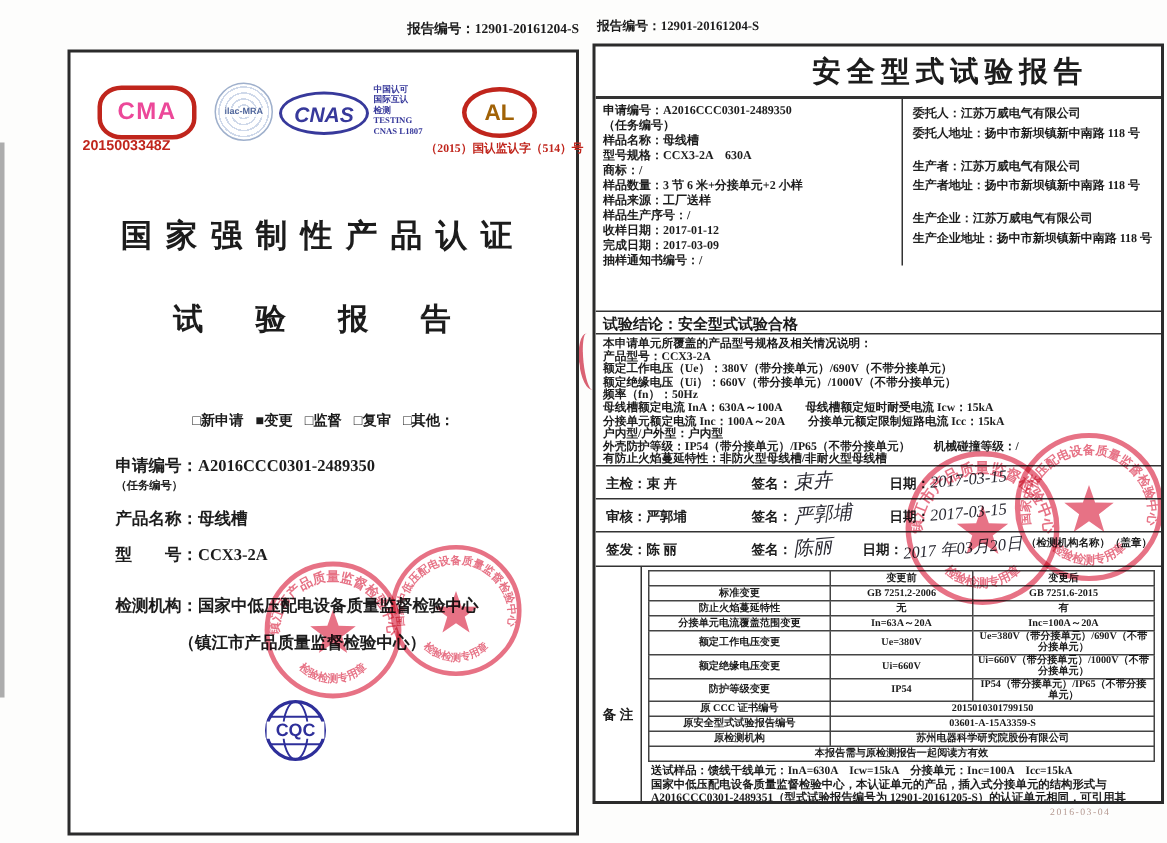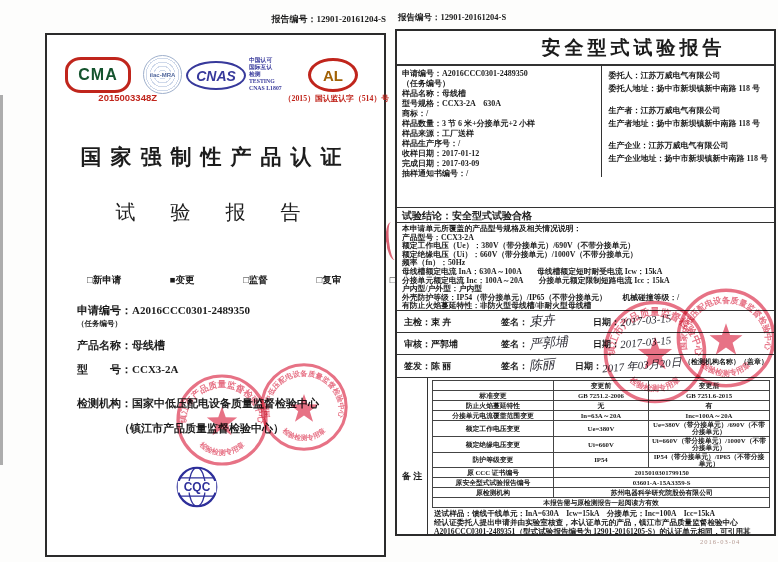--- a/index.html
+++ b/index.html
@@ -9,40 +9,40 @@
   
   .scan-edge{left:0;top:95px;width:3px;height:370px;background:#6b6b6b;opacity:.55;}
   .pen-mark{left:386px;top:222px;width:11px;height:38px;border-left:3px solid rgba(205,45,70,.75);
             border-radius:50%;transform:rotate(-6deg);}
   
   .page-l{left:45px;top:33px;width:337px;height:520px;border:2px solid #2b2b2b;background:#fff;}
   .rep-no-l{left:200px;top:13px;width:186px;text-align:right;font-size:9px;font-weight:bold;}
   .logos{left:8px;top:20px;right:8px;height:78px;}
   .cma-box{left:10px;top:2px;width:60px;height:30px;border:3px solid #c0251c;border-radius:16px/14px;
            display:flex;align-items:center;justify-content:center;}
-  .cma-txt{font-family:"Liberation Sans",sans-serif;font-size:16px;font-weight:bold;color:#14532d;letter-spacing:1px;}
-  .cma-num{left:18px;top:37px;width:84px;text-align:right;font-size:9.5px;font-weight:bold;color:#c0251c;
+  .cma-txt{font-family:"Liberation Sans",sans-serif;font-size:16px;font-weight:bold;color:#ec4899;letter-spacing:1px;}
+  .cma-num{left:0;top:37px;width:84px;text-align:left;font-size:9.5px;font-weight:bold;color:#c0251c;
            font-family:"Liberation Sans",sans-serif;}
   .ilac{left:88px;top:0;width:37px;height:37px;border-radius:50%;border:1px solid #9fb0cc;
         background:repeating-radial-gradient(circle at 50% 50%, #cfd9ea 0 1px, #fff 1px 4px);
         display:flex;align-items:center;justify-content:center;}
   .ilac-txt{font-family:"Liberation Sans",sans-serif;font-size:6px;font-weight:bold;color:#51679c;
             background:rgba(255,255,255,.8);padding:0 1px;}
   .cnas-oval{left:131px;top:6px;width:56px;height:25px;border:2.5px solid #37399b;border-radius:50%;
              display:flex;align-items:center;justify-content:center;}
   .cnas-txt{font-family:"Liberation Sans",sans-serif;font-size:14px;font-weight:bold;font-style:italic;color:#37399b;}
   .cnas-block{left:194px;top:2px;width:50px;font-size:5.8px;line-height:7px;color:#37399b;font-weight:bold;}
   .al-oval{left:253px;top:3px;width:44px;height:28px;border:3px solid #c0251c;border-radius:50%;
            display:flex;align-items:center;justify-content:center;}
   .al-txt{font-family:"Liberation Sans",sans-serif;font-size:15px;font-weight:bold;color:#a16207;}
   .al-num{left:196px;top:38px;width:138px;text-align:right;font-size:7.8px;font-weight:bold;color:#c0251c;}
   .title1{left:0;top:108px;width:100%;text-align:center;font-size:21px;letter-spacing:9px;font-weight:600;}
-  .title2{left:0;top:164px;width:100%;text-align:center;font-size:20px;letter-spacing:15px;font-weight:400;}
-  .chk-row{left:0;top:239px;width:100%;display:flex;justify-content:space-between;gap:8px;
-           font-size:9.5px;font-weight:bold;padding-left:40px;}
+  .title2{left:0;top:164px;width:100%;text-align:center;font-size:20px;letter-spacing:15px;font-weight:700;}
+  .chk-row{left:0;top:239px;width:100%;display:flex;justify-content:center;gap:8px;
+           font-size:9.5px;font-weight:bold;}
   .f-apply{left:30px;top:268px;font-size:11px;font-weight:bold;}
   .f-task{left:30px;top:284px;font-size:7.5px;font-weight:bold;}
   .f-prod{left:30px;top:303px;font-size:11px;font-weight:bold;}
   .f-model{left:30px;top:327px;font-size:11px;font-weight:bold;}
   .f-ag1{left:30px;top:361px;font-size:11px;font-weight:bold;}
   .f-ag2{left:72px;top:386px;font-size:11px;font-weight:bold;}
   
   .stamp{opacity:.78;mix-blend-mode:multiply;pointer-events:none;}
   .st-l1{left:127px;top:337px;width:96px;height:96px;}
   .st-l2{left:211px;top:326px;width:92px;height:92px;}
@@ -291,21 +291,21 @@
           <td>原检测机构</td>
           <td colspan="2">苏州电器科学研究院股份有限公司</td>
         </tr>
         <tr class="s">
           <td colspan="3">本报告需与原检测报告一起阅读方有效</td>
         </tr>
       </tbody>
         </table>
       <div class="remark-par">
         <div>送试样品：馈线干线单元：InA=630A　Icw=15kA　分接单元：Inc=100A　Icc=15kA</div>
-        <div>经认证委托人提出申请并由实验室核查，本认证单元的产品，镇江市产品质量监督检验中心</div>
+        <div>国家中低压配电设备质量监督检验中心，本认证单元的产品，插入式分接单元的结构形式与</div>
         <div>A2016CCC0301-2489351（型式试验报告编号为 12901-20161205-S）的认证单元相同，可引用其</div>
 
       </div>
     </div>
   </div>
 
   <svg class="abs stamp st-r1" viewBox="0 0 120 120">
     <circle cx="60" cy="60" r="55" fill="none" stroke="#e04a63" stroke-width="4"></circle>
     <polygon points="60,43 64.7,56.5 79,56.8 67.6,65.5 71.8,79.2 60,71 48.2,79.2 52.4,65.5 41,56.8 55.3,56.5" fill="#e04a63"></polygon>
     <text font-size="11" fill="#e04a63"><textPath href="#arcTop" startOffset="50%" text-anchor="middle">镇江市产品质量监督检验中心</textPath></text>

